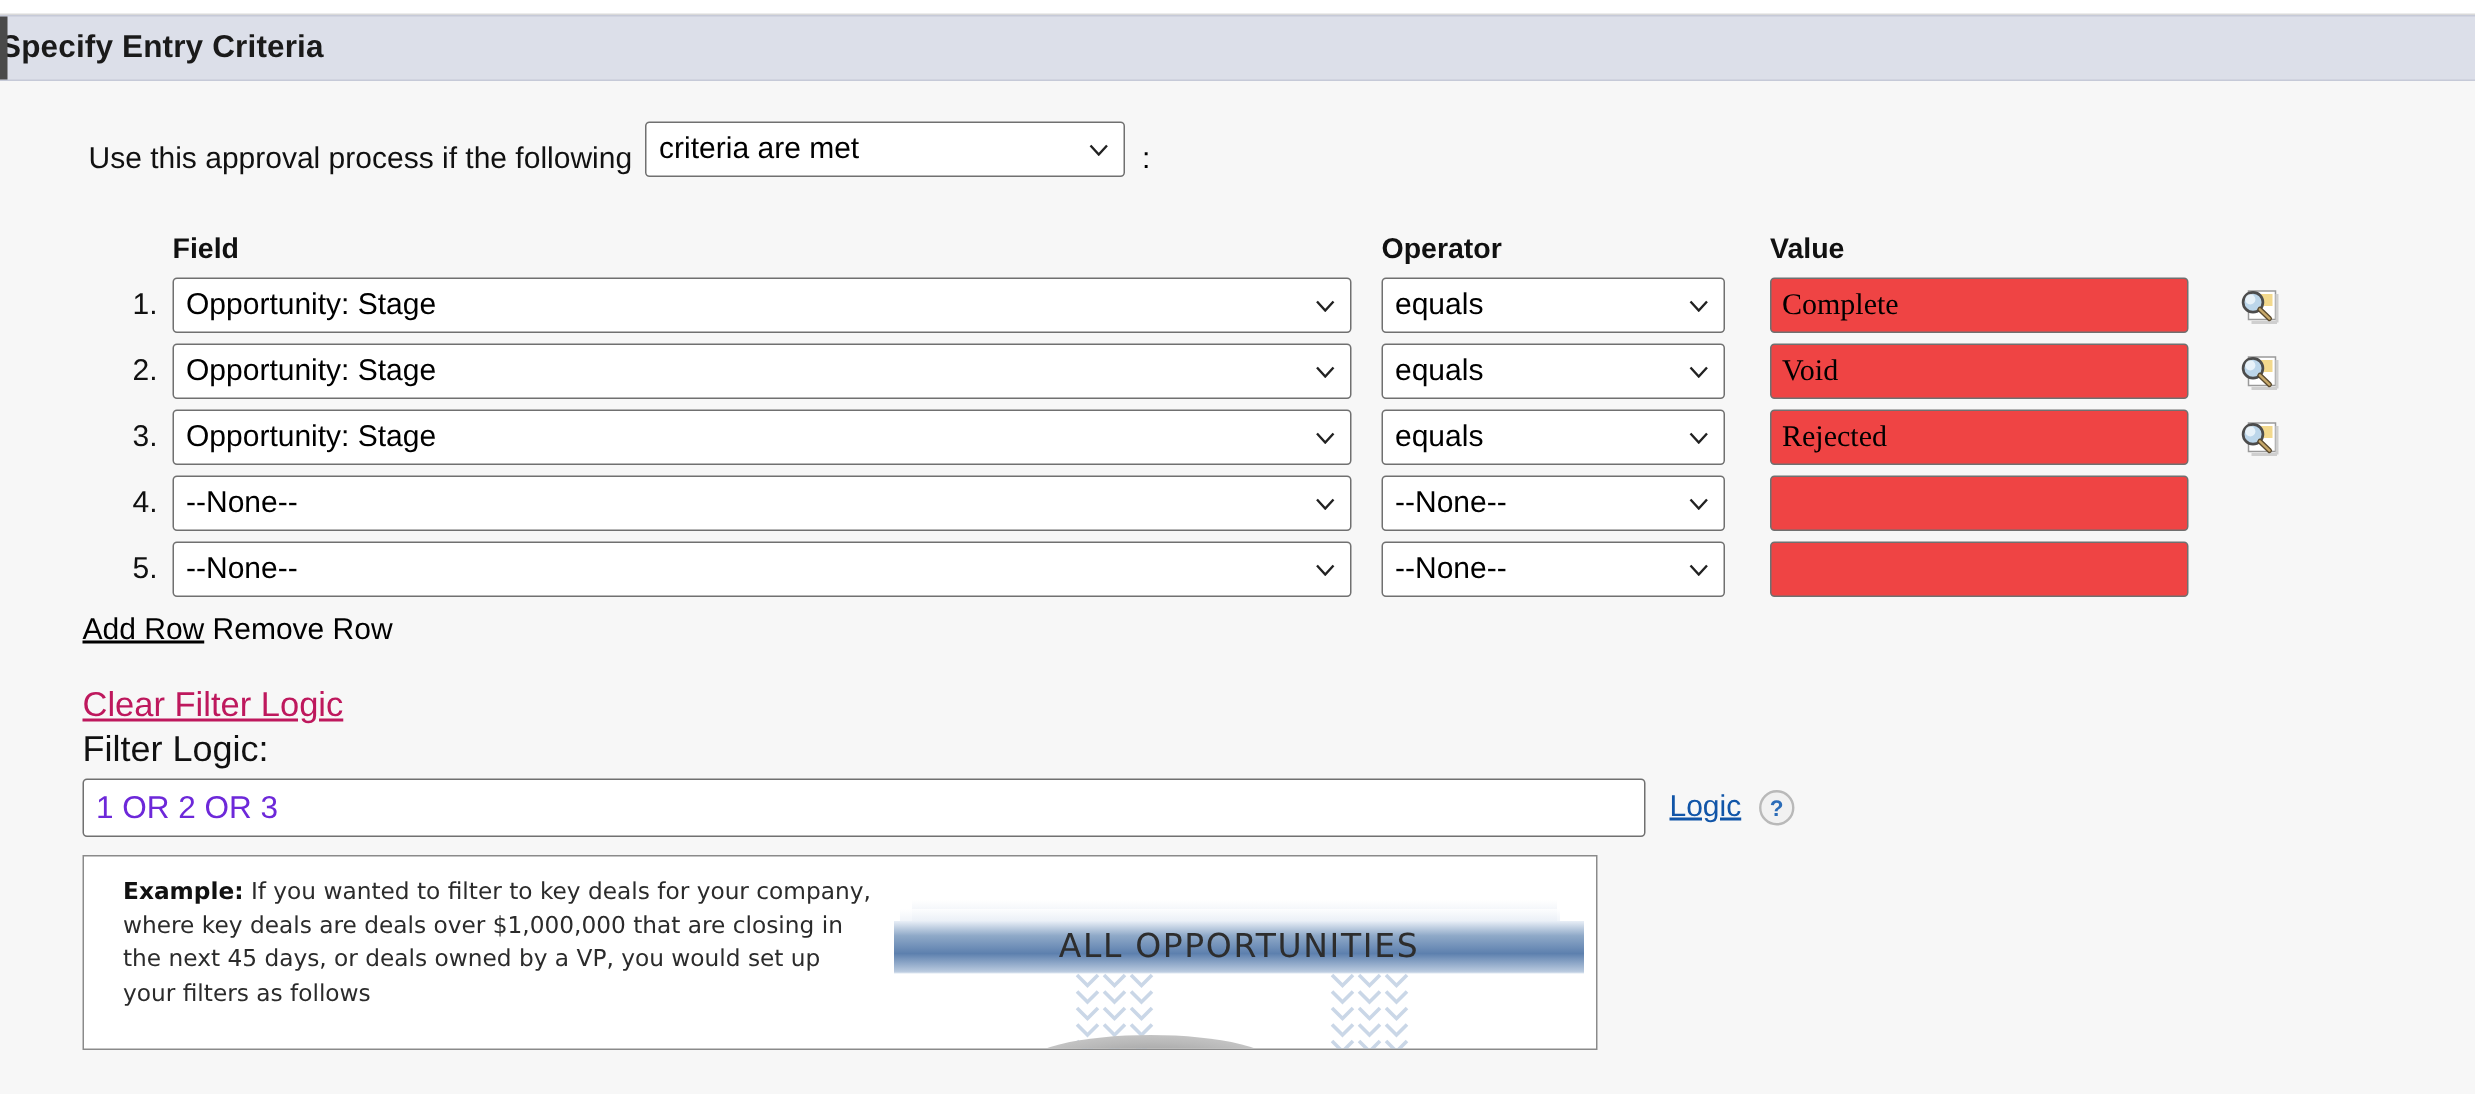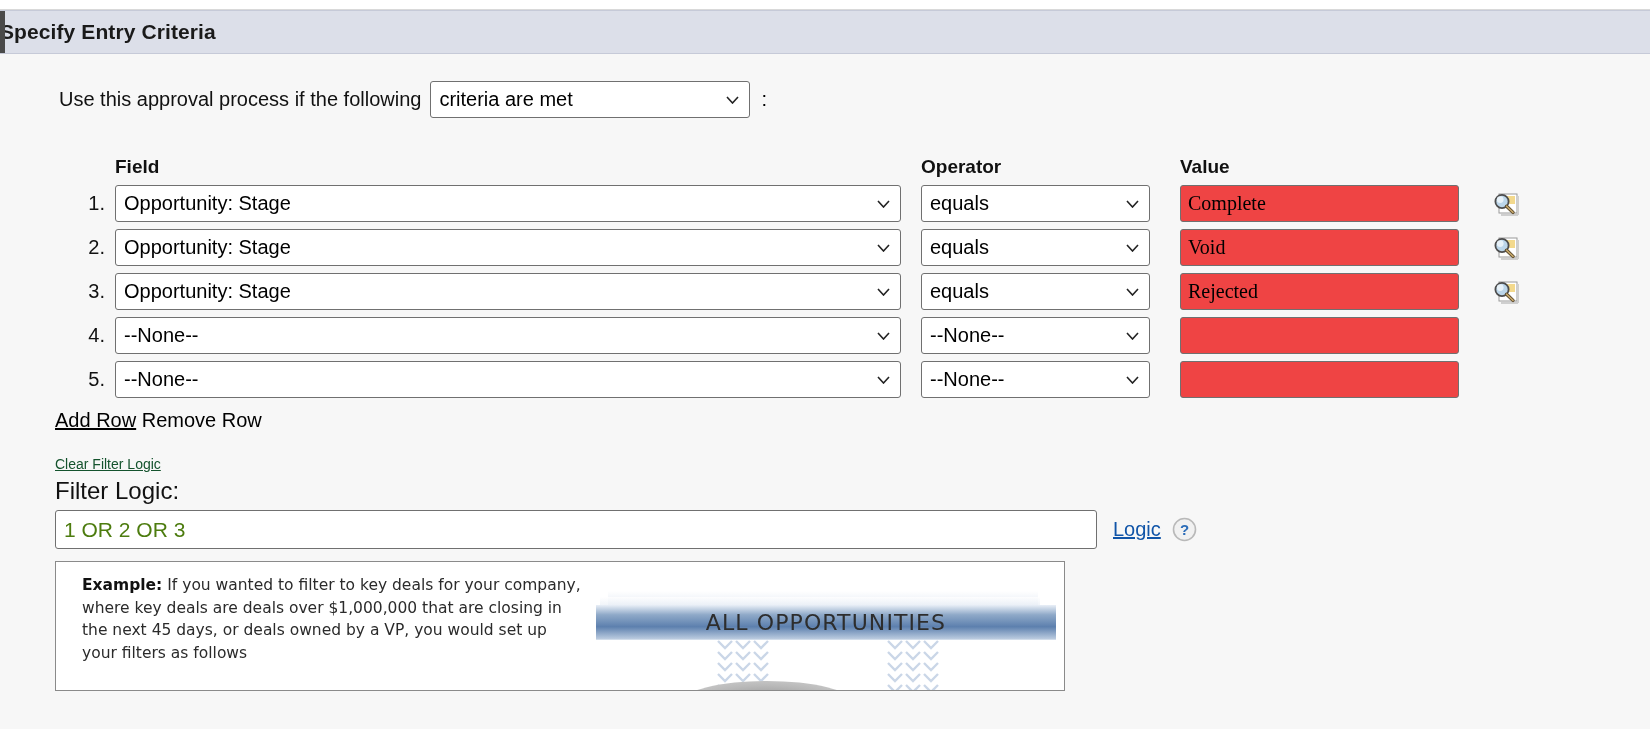--- a/index.html
+++ b/index.html
@@ -53,21 +53,21 @@
   
   .body-area {
     background: #f7f7f7;
     height: 676px;
     position: relative;
   }
 
   
   .intro-row {
     display: flex;
-    align-items: center;
+    align-items: flex-end;
     padding-top: 27px;
     padding-left: 59px;
   }
   .intro-text {
     font-size: 20px;
     color: #111;
     margin-right: 9px;
     white-space: nowrap;
   }
   .intro-colon {
@@ -177,42 +177,42 @@
   }
   .link-disabled {
     color: #000;
     text-decoration: none;
   }
 
   
   .clear-logic {
     margin-left: 55px;
     margin-top: 24px;
-    font-size: 14px;
-    color: #14532d;
+    font-size: 23px;
+    color: #be185d;
     text-decoration: underline;
     display: inline-block;
     cursor: pointer;
   }
   .logic-label {
     margin-left: 55px;
     margin-top: 3px;
     font-size: 24px;
     color: #111;
   }
   .logic-row {
     margin-left: 55px;
     margin-top: 5px;
     display: flex;
     align-items: center;
   }
   input.logic-input {
     font-family: "Liberation Sans", sans-serif;
     font-size: 21px;
-    color: #4d7c0f;
+    color: #6d28d9;
     background: #ffffff;
     border: 1px solid #707070;
     border-radius: 3px;
     height: 39px;
     width: 1042px;
     padding: 0 8px;
     box-sizing: border-box;
   }
   .tips-link {
     margin-left: 16px;

